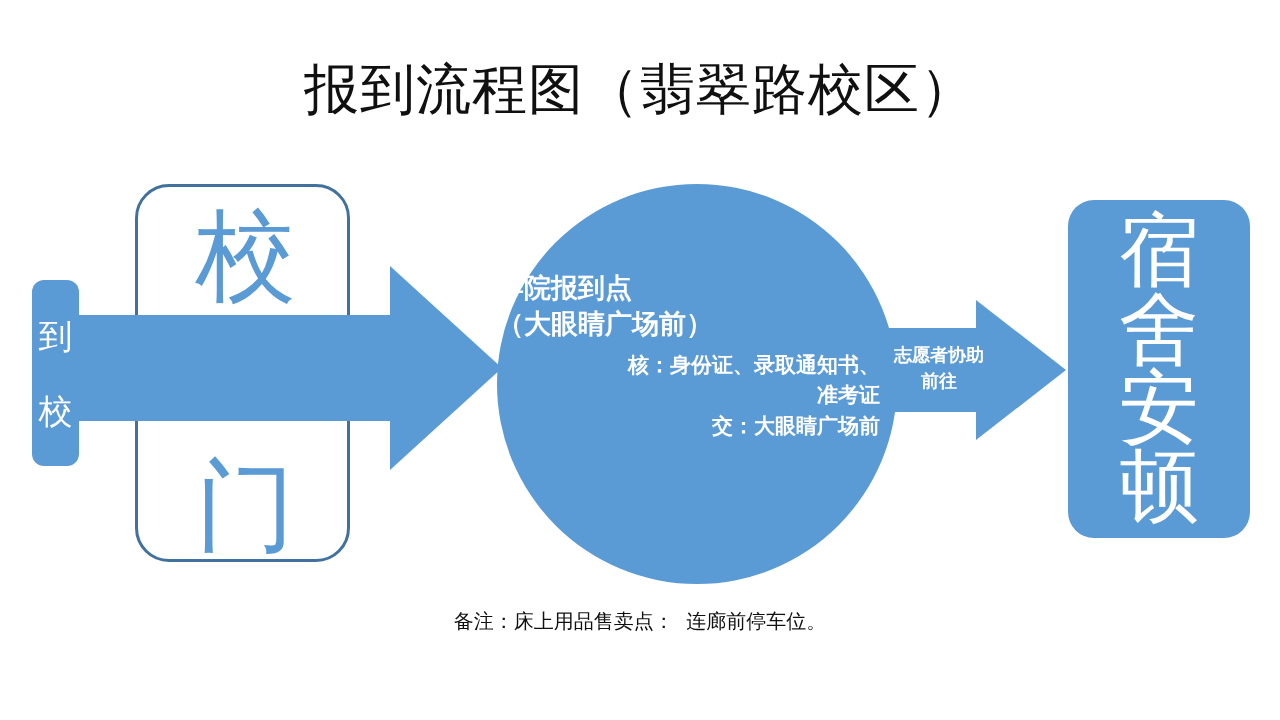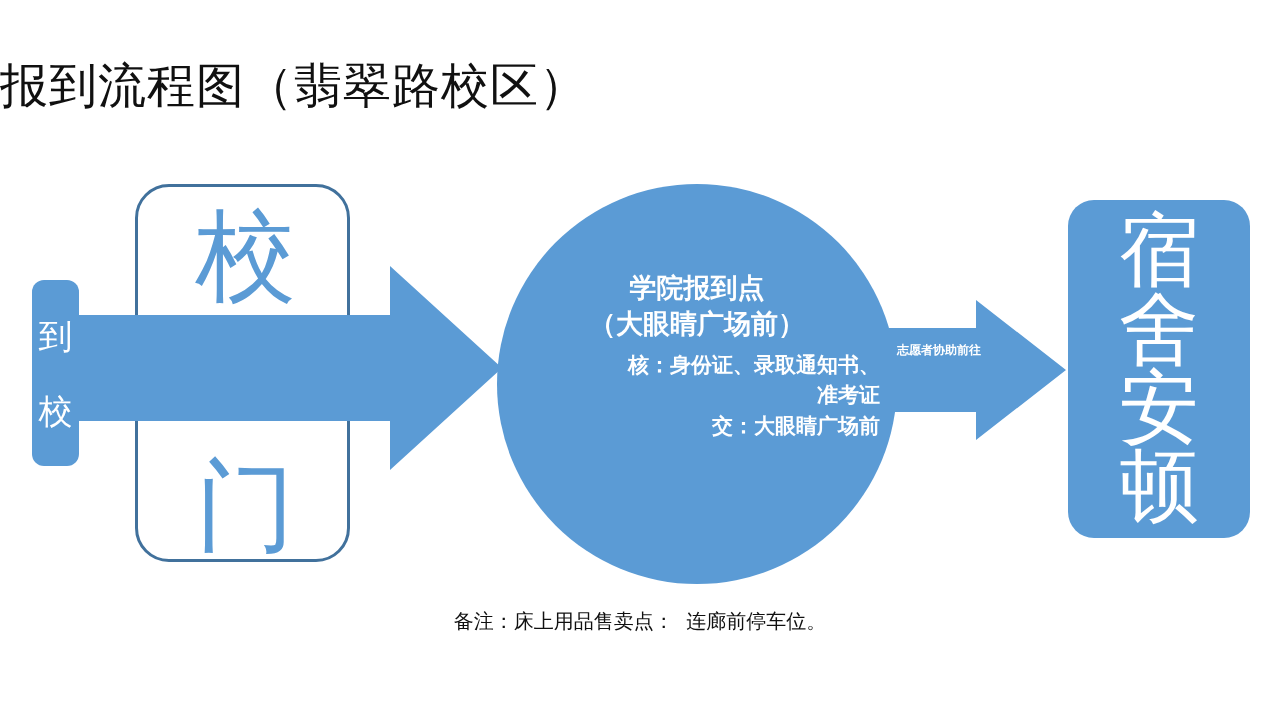--- a/index.html
+++ b/index.html
@@ -18,23 +18,23 @@
     width: 1280px;
     height: 720px;
   }
 
   
   #page-title {
     position: absolute;
     left: 0;
     top: 58px;
     width: 1280px;
-    text-align: left;
-    font-family: "DejaVu Sans", "Liberation Sans", sans-serif;
-    font-size: 48px;
+    text-align: center;
+    font-family: "DejaVu Sans", "Liberation Sans", sans-serif;
+    font-size: 55px;
     font-weight: 400;
     color: #101010;
     letter-spacing: 1px;
     line-height: 1.15;
     white-space: nowrap;
   }
 
   
   #gate-box {
     position: absolute;
@@ -105,41 +105,41 @@
     top: 334px;
     width: 352px;
     font-size: 21px;
     line-height: 1.32;
     text-align: left;
   }
   #arrow2-text {
     left: 893px;
     top: 342px;
     width: 92px;
-    font-size: 12px;
+    font-size: 18px;
     line-height: 1.42;
     text-align: center;
   }
 
   
   #checkin-circle {
     position: absolute;
     left: 497px;
     top: 184px;
     width: 400px;
     height: 400px;
     border-radius: 50%;
     background: #5B9BD5;
   }
   #circle-heading {
     position: absolute;
     left: 497px;
     top: 270px;
     width: 400px;
-    text-align: center;
+    text-align: left;
     font-family: "DejaVu Sans", "Liberation Sans", sans-serif;
     font-weight: 700;
     font-size: 27px;
     line-height: 1.32;
     color: #ffffff;
   }
   #circle-list {
     position: absolute;
     left: 560px;
     top: 350px;

